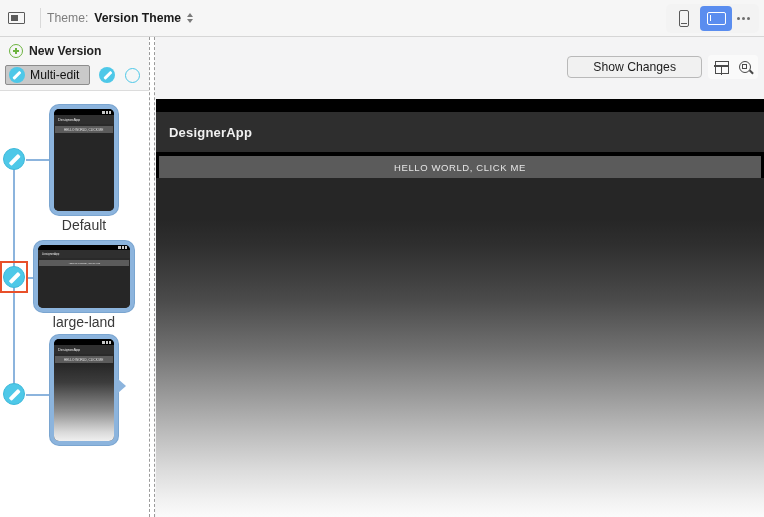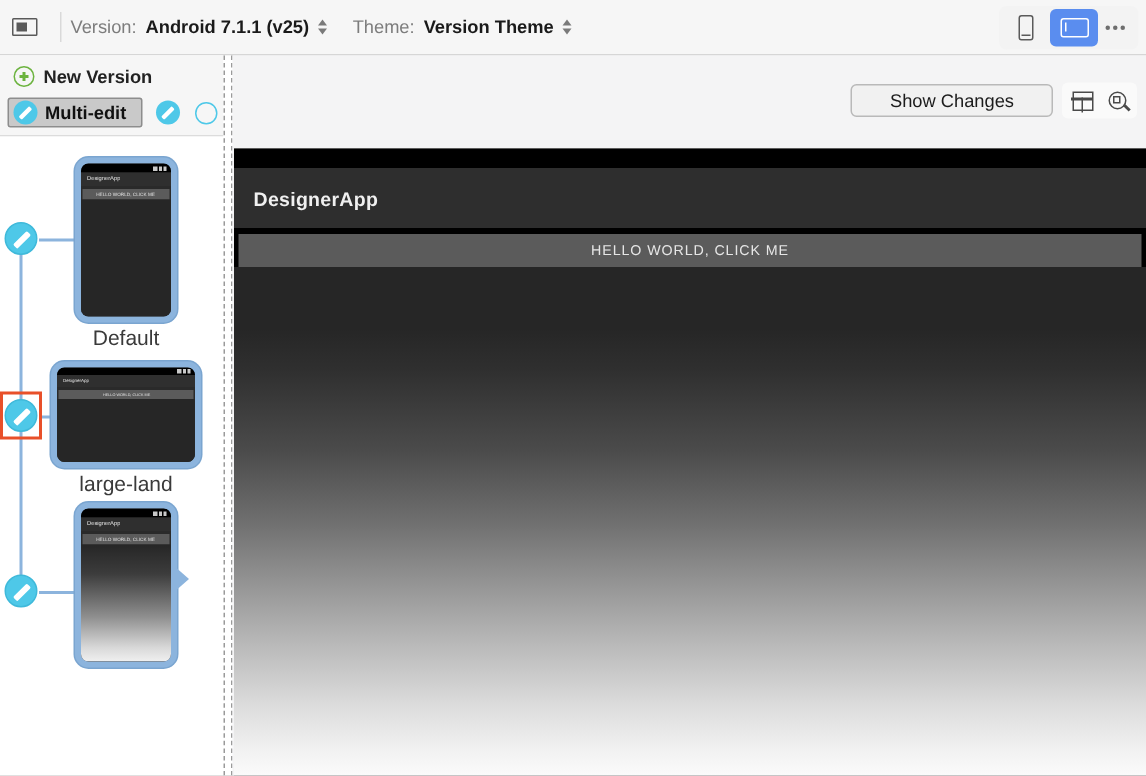--- a/index.html
+++ b/index.html
@@ -120,21 +120,21 @@
   }
   .plus-circle:before, .plus-circle:after {
     content: ""; position: absolute; background: #6cb33f;
   }
   .plus-circle:before { left: 2.5px; top: 5.2px; width: 6px; height: 1.4px; }
   .plus-circle:after  { left: 5.2px; top: 2.5px; width: 1.4px; height: 6px; }
   .newver-label { font-size: 12.2px; color: #222; font-weight: bold; }
 
   .multiedit-row {
     position: absolute; left: 5px; top: 28px;
-    display: flex; align-items: center; font-weight: bold;
+    display: flex; align-items: center;
   }
   .multiedit-btn {
     display: flex; align-items: center;
     height: 20px;
     padding: 0 10px 0 3px;
     background: #c9c9c9;
     border: 1px solid #8d8d8d;
     border-radius: 2px;
     box-sizing: border-box;
   }
@@ -371,28 +371,20 @@
 
 <div id="app">
 
   <div class="toolbar">
     <div class="tb-icon-display">
         <i></i>
       </div>
     <div class="tb-sep"></div>
 
 
-    <div class="tb-group">
-      <span class="tb-label">Version:</span>
-      <span class="tb-value">Android 7.1.1 (v25)</span>
-      <span class="stepper">
-          <span class="ar up"></span>
-          <span class="ar dn"></span>
-        </span>
-    </div>
 
     <div class="tb-group">
       <span class="tb-label">Theme:</span>
       <span class="tb-value">Version Theme</span>
       <span class="stepper">
           <span class="ar up"></span>
           <span class="ar dn"></span>
         </span>
     </div>
 

